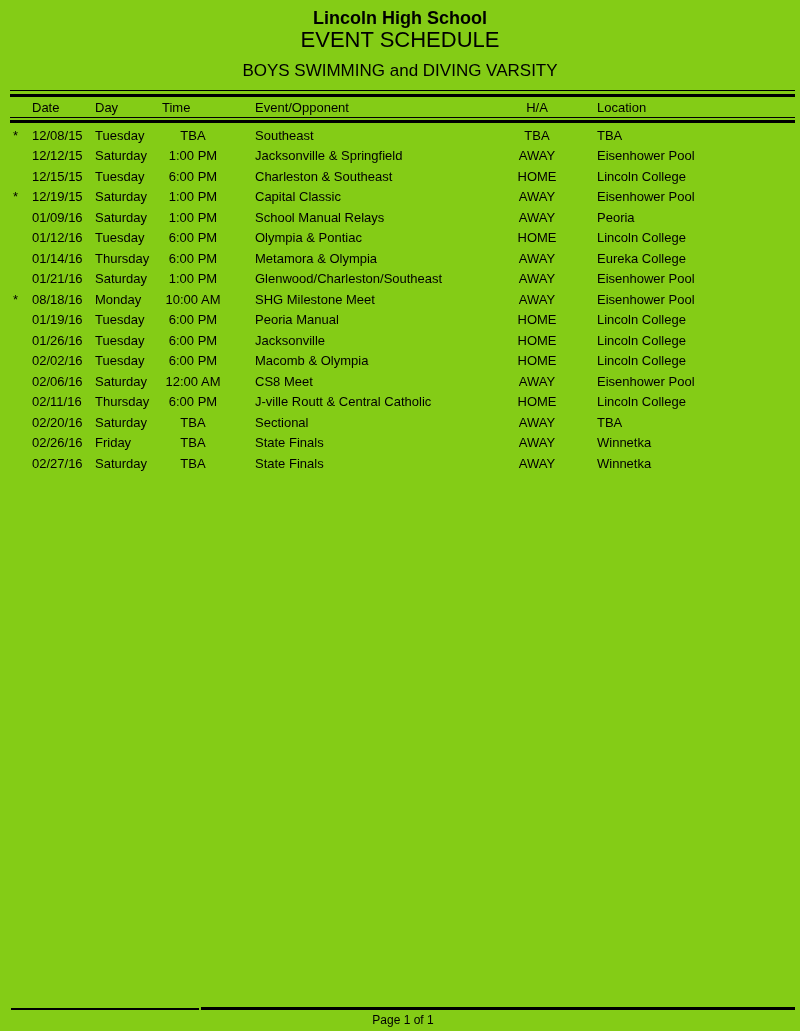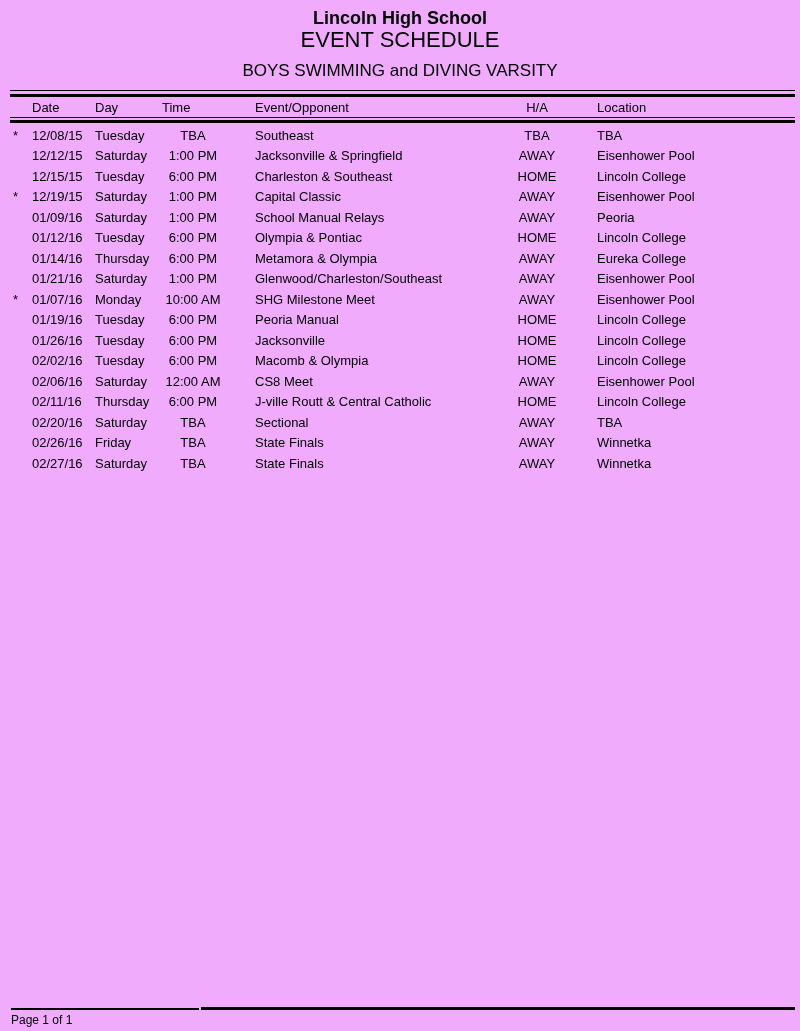--- a/index.html
+++ b/index.html
@@ -2,21 +2,21 @@
 <html><head>
 <meta charset="utf-8">
 <style>
   * { margin:0; padding:0; box-sizing:border-box; }
   html,body { background:#fff; }
   body {
     width:800px; height:1031px;
     font-family:"Liberation Sans", sans-serif;
     color:#000;
   }
-  .sheet { position:relative; width:800px; height:1031px; background:#f0abfc; overflow:hidden; }
+  .sheet { position:relative; width:800px; height:1031px; background:#84cc16; overflow:hidden; }
 
   
   .titles { text-align:center; padding-top:8px; }
   .school   { font-size:18px; font-weight:bold; line-height:20px; }
   .doc-title{ font-size:22px; font-weight:normal; line-height:24px; }
   .subtitle { font-size:17px; font-weight:normal; line-height:24px; margin-top:7px; }
 
   
   .table-area { margin:7px 5px 0 10px; }
   .rule-thin  { height:1px; background:#000; }
@@ -36,21 +36,21 @@
 
   .c-star  { padding-left:3px; }
   th.c-day { }
   .c-time  { text-align:center; }
   th.c-time{ text-align:left;margin-left:11px; }
   .c-event { padding-left:31px; }
   .c-ha    { text-align:center; }
   .c-loc   { padding-left:27px; }
 
   
-  .footer { position:absolute; left:11px; right:5px; top:1007px; }
+  .footer { position:absolute; left:11px; right:5px; top:1007px;text-align:center; }
   .footer-line { display:flex; align-items:flex-end; height:3px; }
   .seg-left  { width:188px; height:2px; background:#000; margin-right:2px; }
   .seg-right { flex:1; height:3px; background:#000; }
   .page-label { font-size:12px; line-height:14px; margin-top:3px; }
 </style>
 </head>
 <body>
 
 <div class="sheet">
 
@@ -171,21 +171,21 @@
       <td class="c-star"></td>
       <td class="c-date">01/21/16</td>
       <td class="c-day">Saturday</td>
       <td class="c-time">1:00 PM</td>
       <td class="c-event">Glenwood/Charleston/Southeast</td>
       <td class="c-ha">AWAY</td>
       <td class="c-loc">Eisenhower Pool</td>
     </tr>
           <tr>
       <td class="c-star">*</td>
-      <td class="c-date">01/07/16</td>
+      <td class="c-date">08/18/16</td>
       <td class="c-day">Monday</td>
       <td class="c-time">10:00 AM</td>
       <td class="c-event">SHG Milestone Meet</td>
       <td class="c-ha">AWAY</td>
       <td class="c-loc">Eisenhower Pool</td>
     </tr>
           <tr>
       <td class="c-star"></td>
       <td class="c-date">01/19/16</td>
       <td class="c-day">Tuesday</td>

